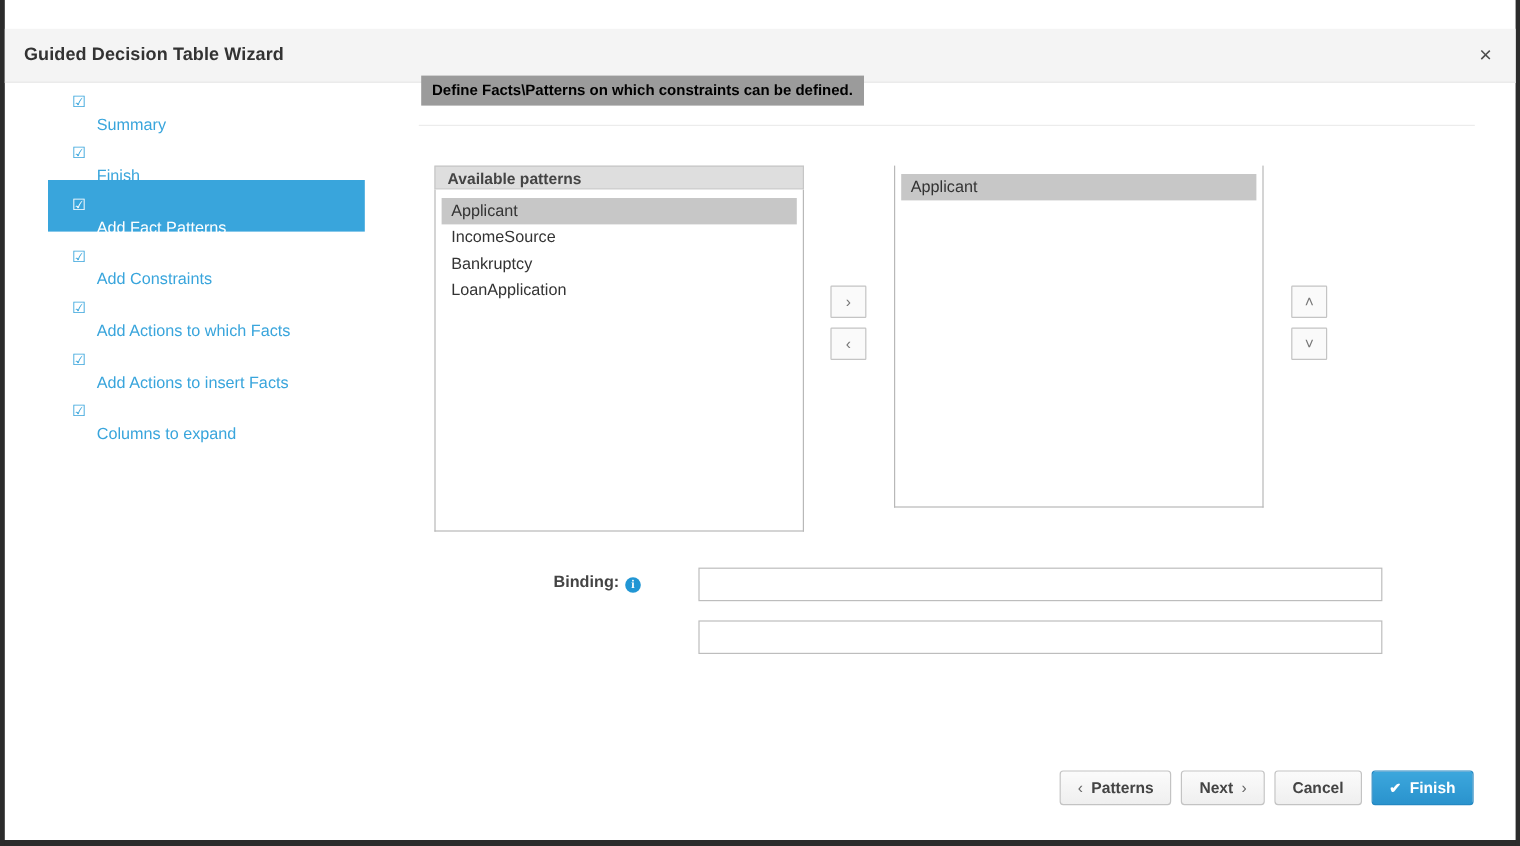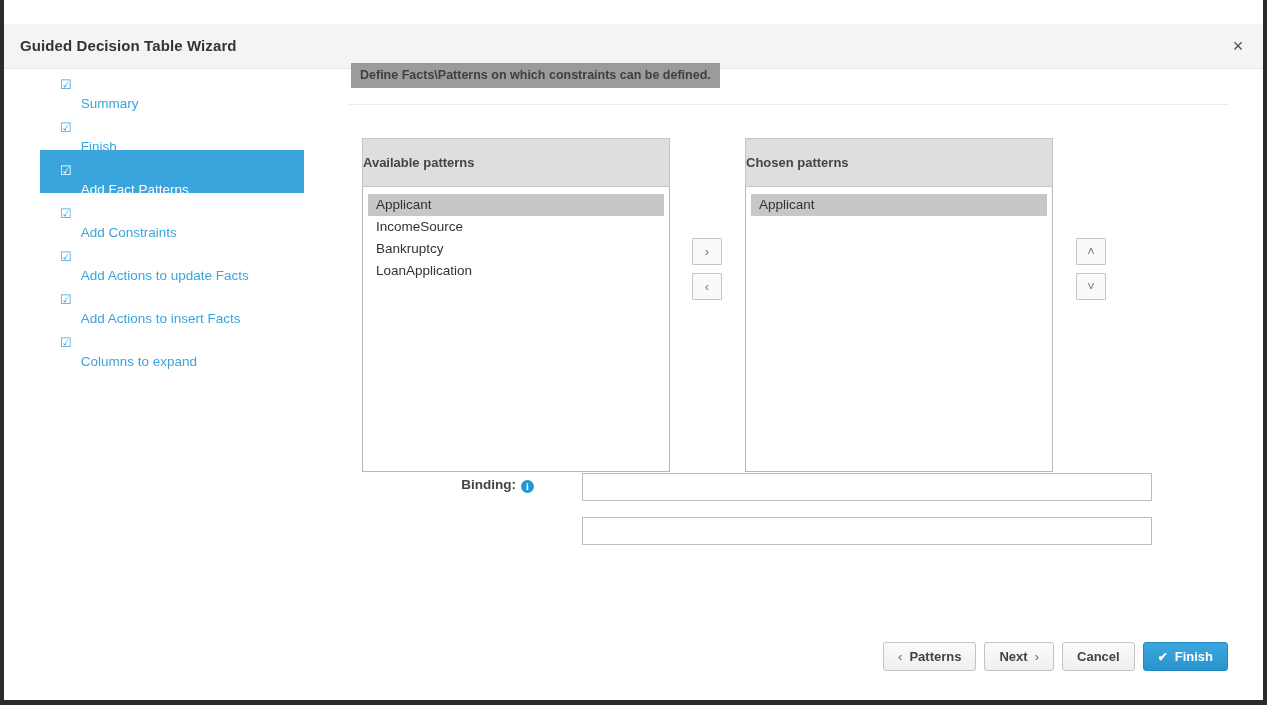--- a/index.html
+++ b/index.html
@@ -89,21 +89,21 @@
   .side-item.active .chk,
   .side-item.active .lbl {
     color: #ffffff;
   }
   
   .banner {
     position: absolute;
     left: 347px;
     top: 63px;
     background: #9b9b9b;
-    color: #404040;
+    color: #000000;
     font-size: 12.5px;
     font-weight: bold;
     padding: 5px 9px 6px 9px;
     white-space: nowrap;
   }
   .divider {
     position: absolute;
     left: 345px;
     top: 104px;
     width: 880px;
@@ -111,26 +111,27 @@
     background: #ececec;
   }
   .list-panel {
     position: absolute;
     top: 138px;
     width: 308px;
   }
   .list-panel.left  { left: 358px; }
   .list-panel.right { left: 741px; }
   .list-header {
-    height: 49px;
+    height: 20px;
     background: #dedede;
     border: 1px solid #c6c6c6;
     box-sizing: border-box;
     display: flex;
     align-items: center;
+    padding-left: 10px;
     font-size: 13px;
     font-weight: bold;
     color: #444444;
   }
   .list-box {
     height: 285px;
     background: #ffffff;
     border: 1px solid #b8b8b8;
     border-top: none;
     box-sizing: border-box;
@@ -271,21 +272,21 @@
       <div class="side-item active">
         <span class="chk">☑</span>
         <span class="lbl">Add Fact Patterns</span>
       </div>
       <div class="side-item">
         <span class="chk">☑</span>
         <span class="lbl">Add Constraints</span>
       </div>
       <div class="side-item">
         <span class="chk">☑</span>
-        <span class="lbl">Add Actions to update Facts</span>
+        <span class="lbl">Add Actions to which Facts</span>
       </div>
       <div class="side-item">
         <span class="chk">☑</span>
         <span class="lbl">Add Actions to insert Facts</span>
       </div>
       <div class="side-item">
         <span class="chk">☑</span>
         <span class="lbl">Columns to expand</span>
       </div>
     </div>
@@ -302,21 +303,20 @@
         <div class="list-opt">LoanApplication</div>
       </div>
   </div>
 
   <div class="arrow-col middle">
     <div class="arrow-btn">›</div>
     <div class="arrow-btn">‹</div>
   </div>
 
   <div class="list-panel right">
-    <div class="list-header">Chosen patterns</div>
     <div class="list-box" id="chosen-list">
         <div class="list-opt selected">Applicant</div>
       </div>
   </div>
 
   <div class="arrow-col side">
     <div class="arrow-btn">˄</div>
     <div class="arrow-btn">˅</div>
   </div>
 

